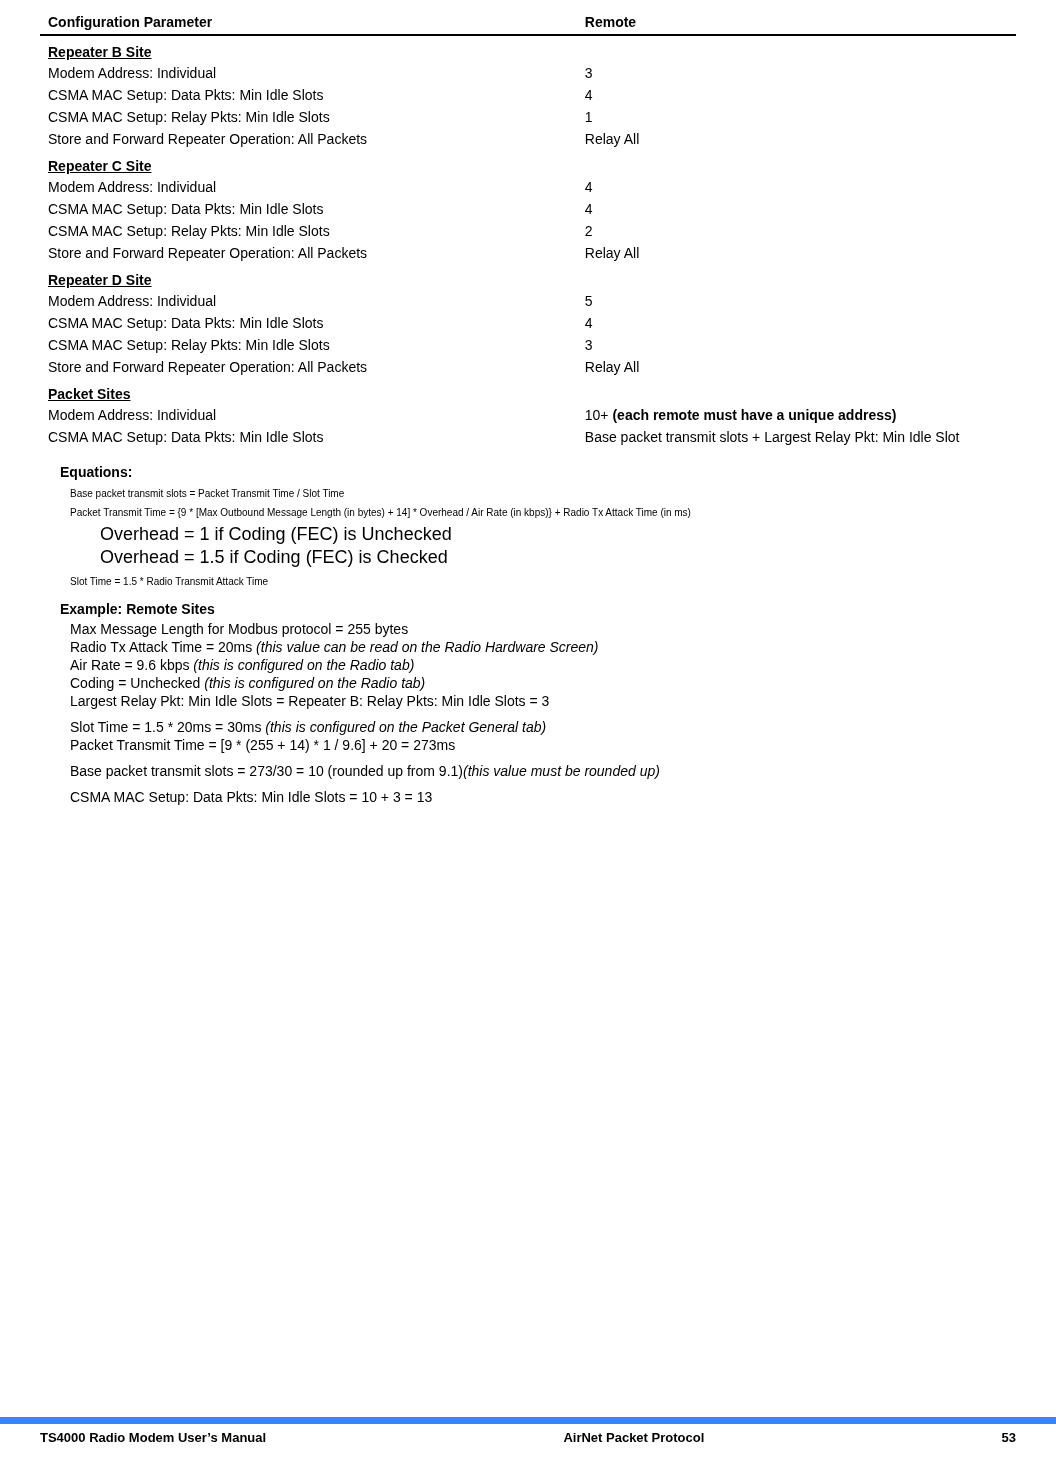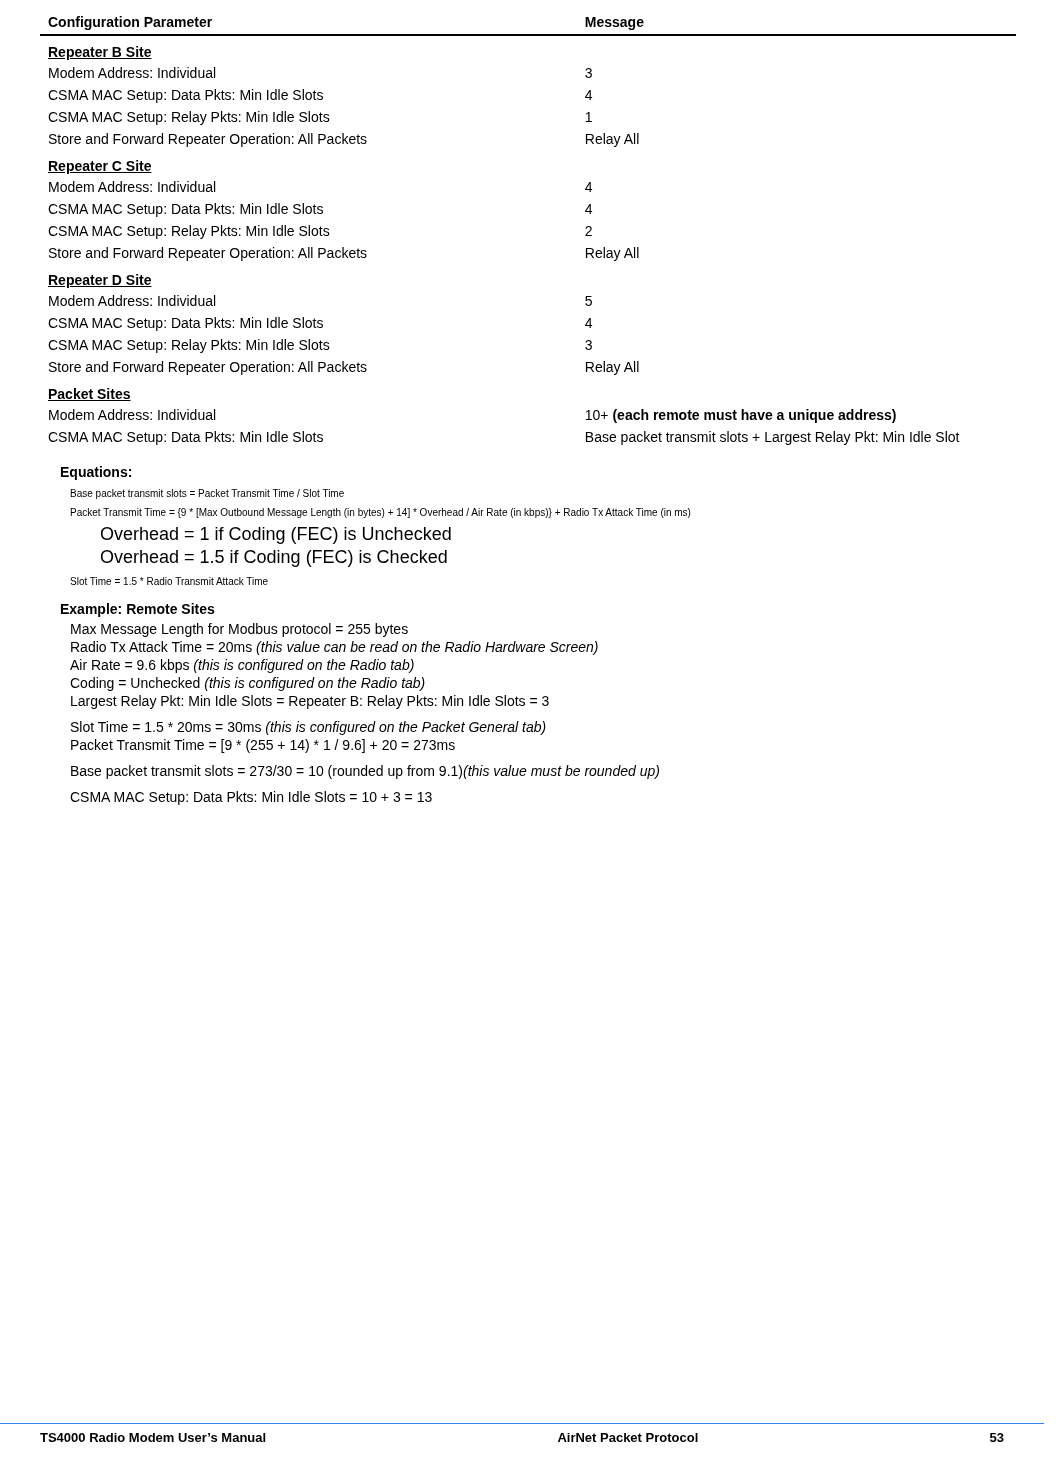--- a/index.html
+++ b/index.html
@@ -72,39 +72,39 @@
     }
     .example-section .ex-line {
       padding-left: 10px;
       font-size: 14px;
       margin-bottom: 2px;
     }
     .footer {
       position: absolute;
       bottom: 10px;
       left: 0;
-      right: 12px;
+      right: 0;
       display: flex;
       justify-content: space-between;
       align-items: center;
       padding: 6px 40px;
-      border-top: 1px solid #3b82f6;
+      border-top: 7px solid #3b82f6;
       font-size: 13px;
       font-weight: bold;
     }
   </style>
 </head>
 <body>
 
 <div class="page-container">
   <table>
     <thead>
       <tr>
         <th class="param-col">Configuration Parameter</th>
-        <th class="setting-col">Message</th>
+        <th class="setting-col">Remote</th>
       </tr>
     </thead>
     <tbody id="table-body">
     <tr class="section-header">
           <td colspan="2">Repeater B Site</td>
         </tr>
         <tr>
           <td>Modem Address: Individual</td>
           <td>3</td>
         </tr>

